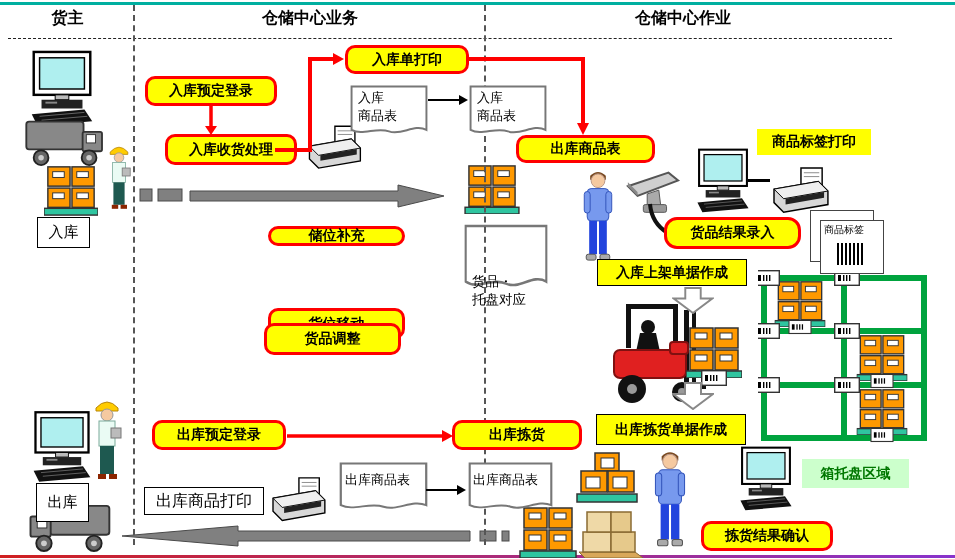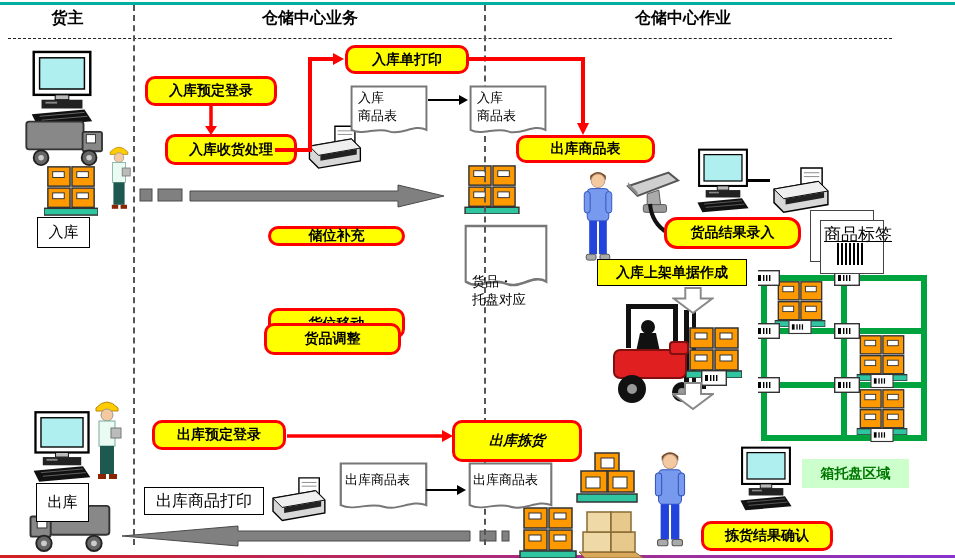--- a/index.html
+++ b/index.html
@@ -305,42 +305,44 @@
     <div class="doctxt" style="top:9px;left:6px;">出库商品表</div>
   </div>
   <div class="doc" style="left:468px;top:462px;width:85px;height:54px;z-index:2;">
     <svg viewBox="0 0 100 70" preserveAspectRatio="none">
         <path d="M2,2 H98 V56 C82,48 66,64 50,58 C34,52 16,64 2,56 Z" fill="#fff" stroke="#777" stroke-width="2.5"></path>
       </svg>
     <div class="doctxt" style="top:9px;left:5px;">出库商品表</div>
   </div>
   <div class="abs" style="left:810px;top:210px;width:62px;height:50px;background:#fff;border:1.5px solid #444;"></div>
   <div class="abs" style="left:820px;top:220px;width:62px;height:52px;background:#fff;border:1.5px solid #444;z-index:2;">
-    <div style="font-size:17px;padding:2px 0 0 3px;white-space:nowrap;text-decoration:underline;">商品标签</div>
+    <div style="font-size:10px;padding:2px 0 0 3px;white-space:nowrap;">商品标签</div>
     <div class="barcode" style="left:16px;top:22px;width:28px;height:22px;"></div>
   </div>
 
   <div class="wbox" style="left:37px;top:217px;width:53px;height:31px;">入库</div>
   <div class="wbox" style="left:36px;top:483px;width:53px;height:39px;">出库</div>
   <div class="wbox" style="left:144px;top:487px;width:120px;height:28px;font-size:16px;">出库商品打印</div>
 
   <div class="flow" style="left:145px;top:76px;width:132px;height:30px;">入库预定登录</div>
   <div class="flow" style="left:145px;top:134px;width:132px;height:31px;margin-left:20px;">入库收货处理</div>
   <div class="flow" style="left:345px;top:45px;width:124px;height:29px;">入库单打印</div>
   <div class="flow" style="left:516px;top:135px;width:139px;height:28px;">出库商品表</div>
   <div class="flow" style="left:664px;top:217px;width:137px;height:32px;z-index:3;border-radius:13px;">货品结果录入</div>
   <div class="flow" style="left:268px;top:226px;width:137px;height:20px;">储位补充</div>
   <div class="flow" style="left:268px;top:276px;width:137px;height:31px;margin-top:32px;">货位移动</div>
   <div class="flow" style="left:264px;top:323px;width:137px;height:32px;">货品调整</div>
   <div class="flow" style="left:152px;top:420px;width:134px;height:30px;">出库预定登录</div>
-  <div class="flow" style="left:452px;top:420px;width:130px;height:42px;z-index:3;font-style:italic;">出库拣货</div>
+  <div class="flow" style="left:452px;top:420px;width:130px;height:30px;z-index:3;">出库拣货</div>
   <div class="flow" style="left:701px;top:521px;width:132px;height:30px;z-index:3;">拣货结果确认</div>
 
   <div class="flowsq" style="left:597px;top:259px;width:150px;height:27px;z-index:3;">入库上架单据作成</div>
-
+  <div class="flowsq" style="left:596px;top:414px;width:150px;height:31px;z-index:3;">出库拣货单据作成</div>
+
+  <div class="plainy" style="left:757px;top:129px;width:114px;height:26px;">商品标签打印</div>
   <div class="greenlbl" style="left:802px;top:459px;width:107px;height:29px;z-index:3;">箱托盘区域</div>
 
   <svg class="ic" style="left:202px;top:104px;width:18px;height:32px;z-index:4;" viewBox="0 0 18 32">
     <line x1="9" y1="2" x2="9" y2="23" stroke="#FF0000" stroke-width="3.5"></line>
     <polygon points="3,22 15,22 9,31" fill="#FF0000"></polygon>
   </svg>
   <svg class="ic" style="left:273px;top:48px;width:76px;height:108px;z-index:4;" viewBox="0 0 76 108">
     <polyline points="2,102 37,102 37,11 60,11" fill="none" stroke="#FF0000" stroke-width="4"></polyline>
     <polygon points="60,5 60,17 71,11" fill="#FF0000"></polygon>
   </svg>

